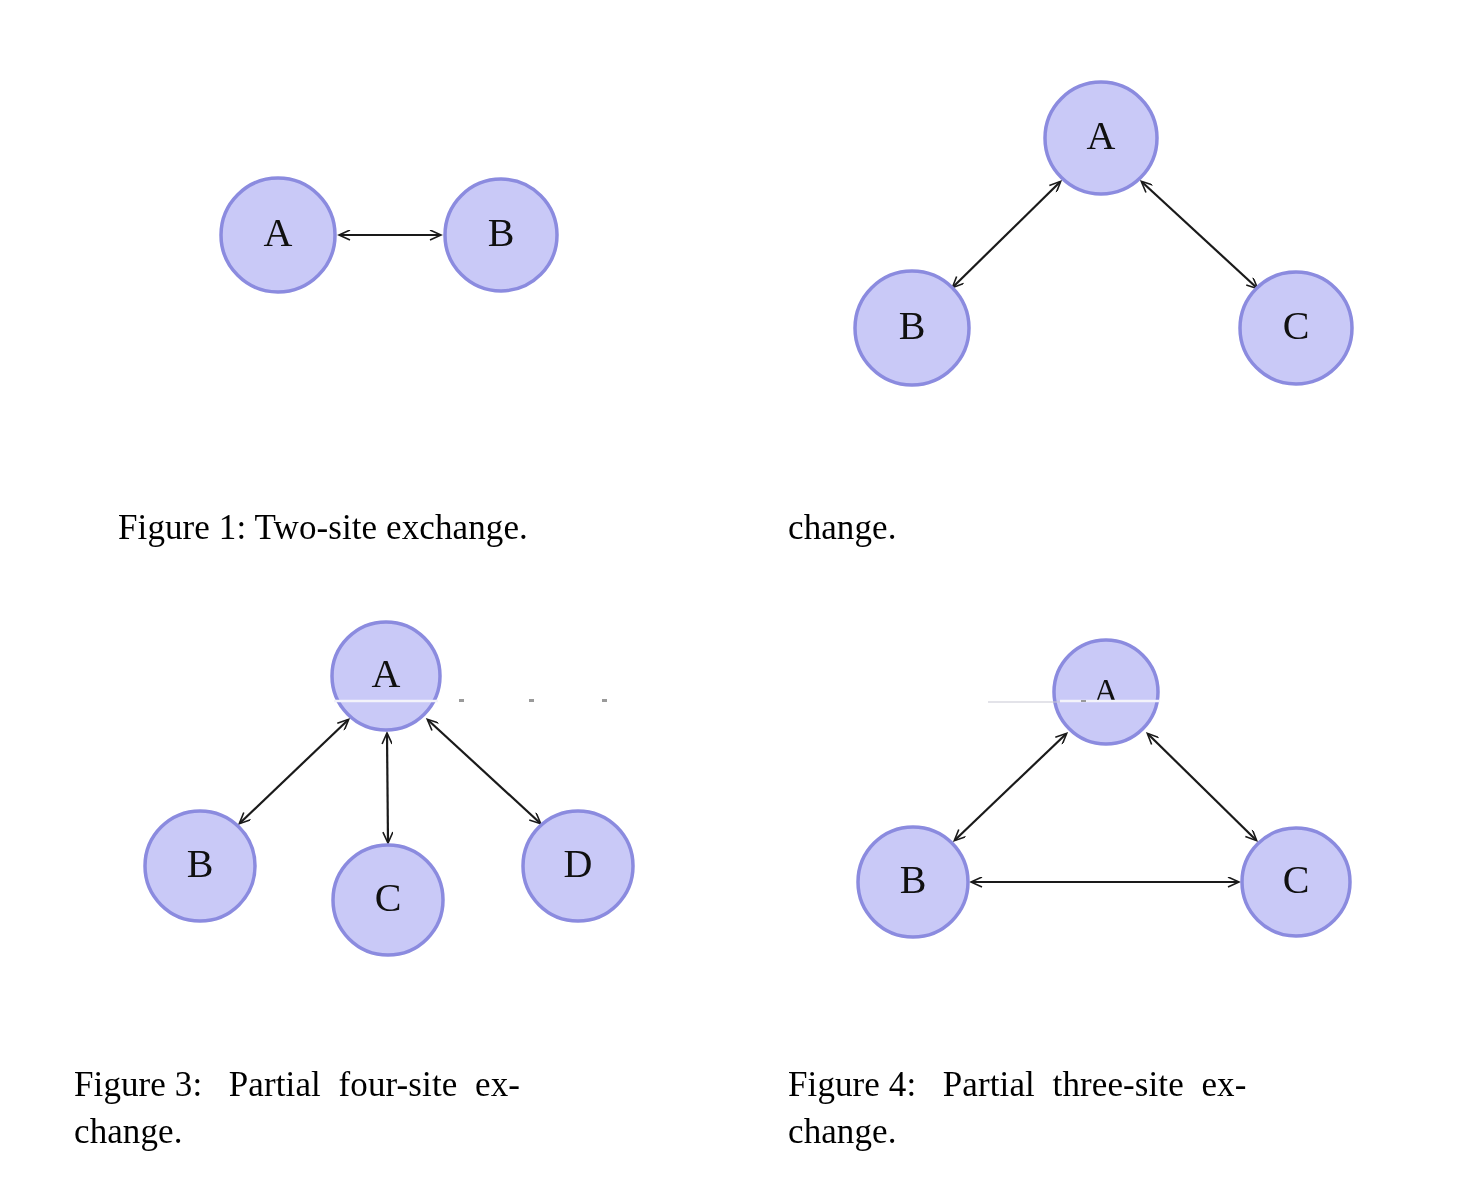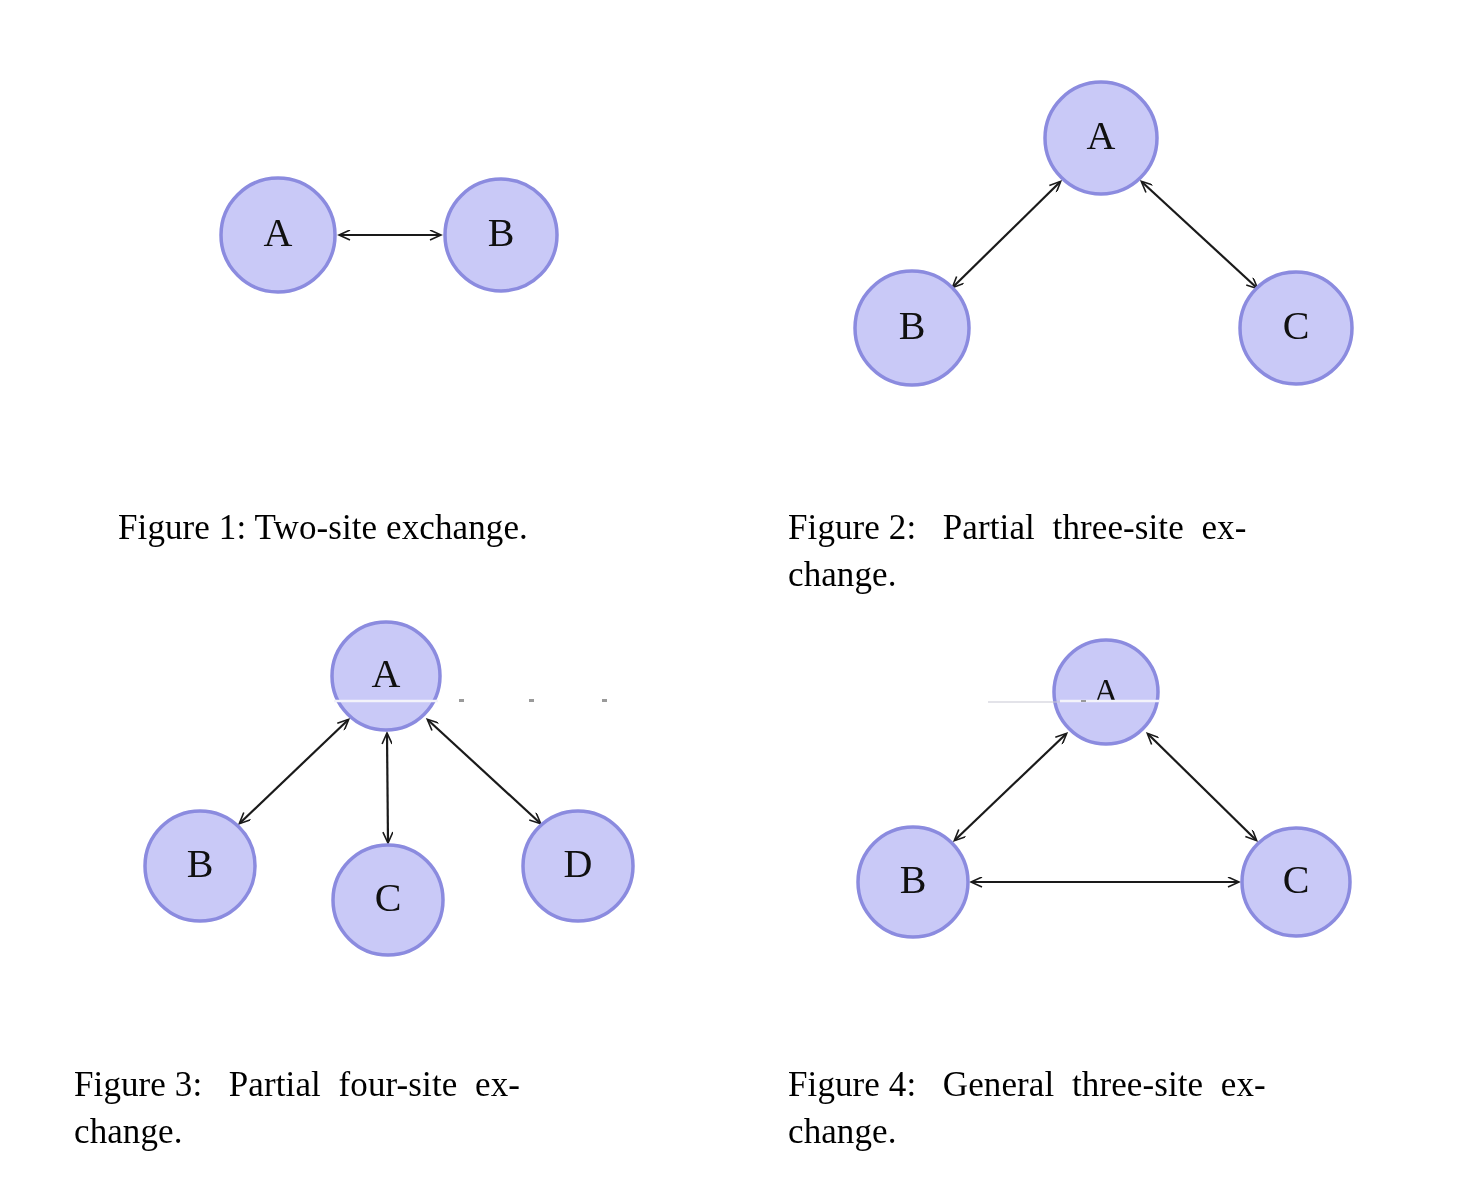--- a/index.html
+++ b/index.html
@@ -215,27 +215,26 @@
         <text class="node-label" x="1296" y="884">C</text>
       </g>
     </svg>
   </div>
 
   <div class="caption" id="caption-figure-1">
     <span class="cap-line">Figure 1: Two-site exchange.</span>
   </div>
 
   <div class="caption" id="caption-figure-2">
-    <span class="cap-line">Figure 2:   Partial  three-site  ex-</span>
     <span class="cap-line">change.</span>
   </div>
 
   <div class="caption" id="caption-figure-3">
     <span class="cap-line">Figure 3:   Partial  four-site  ex-</span>
     <span class="cap-line">change.</span>
   </div>
 
   <div class="caption" id="caption-figure-4">
-    <span class="cap-line">Figure 4:   General  three-site  ex-</span>
+    <span class="cap-line">Figure 4:   Partial  three-site  ex-</span>
     <span class="cap-line">change.</span>
   </div>
 
 </div>
 
 </body></html>

